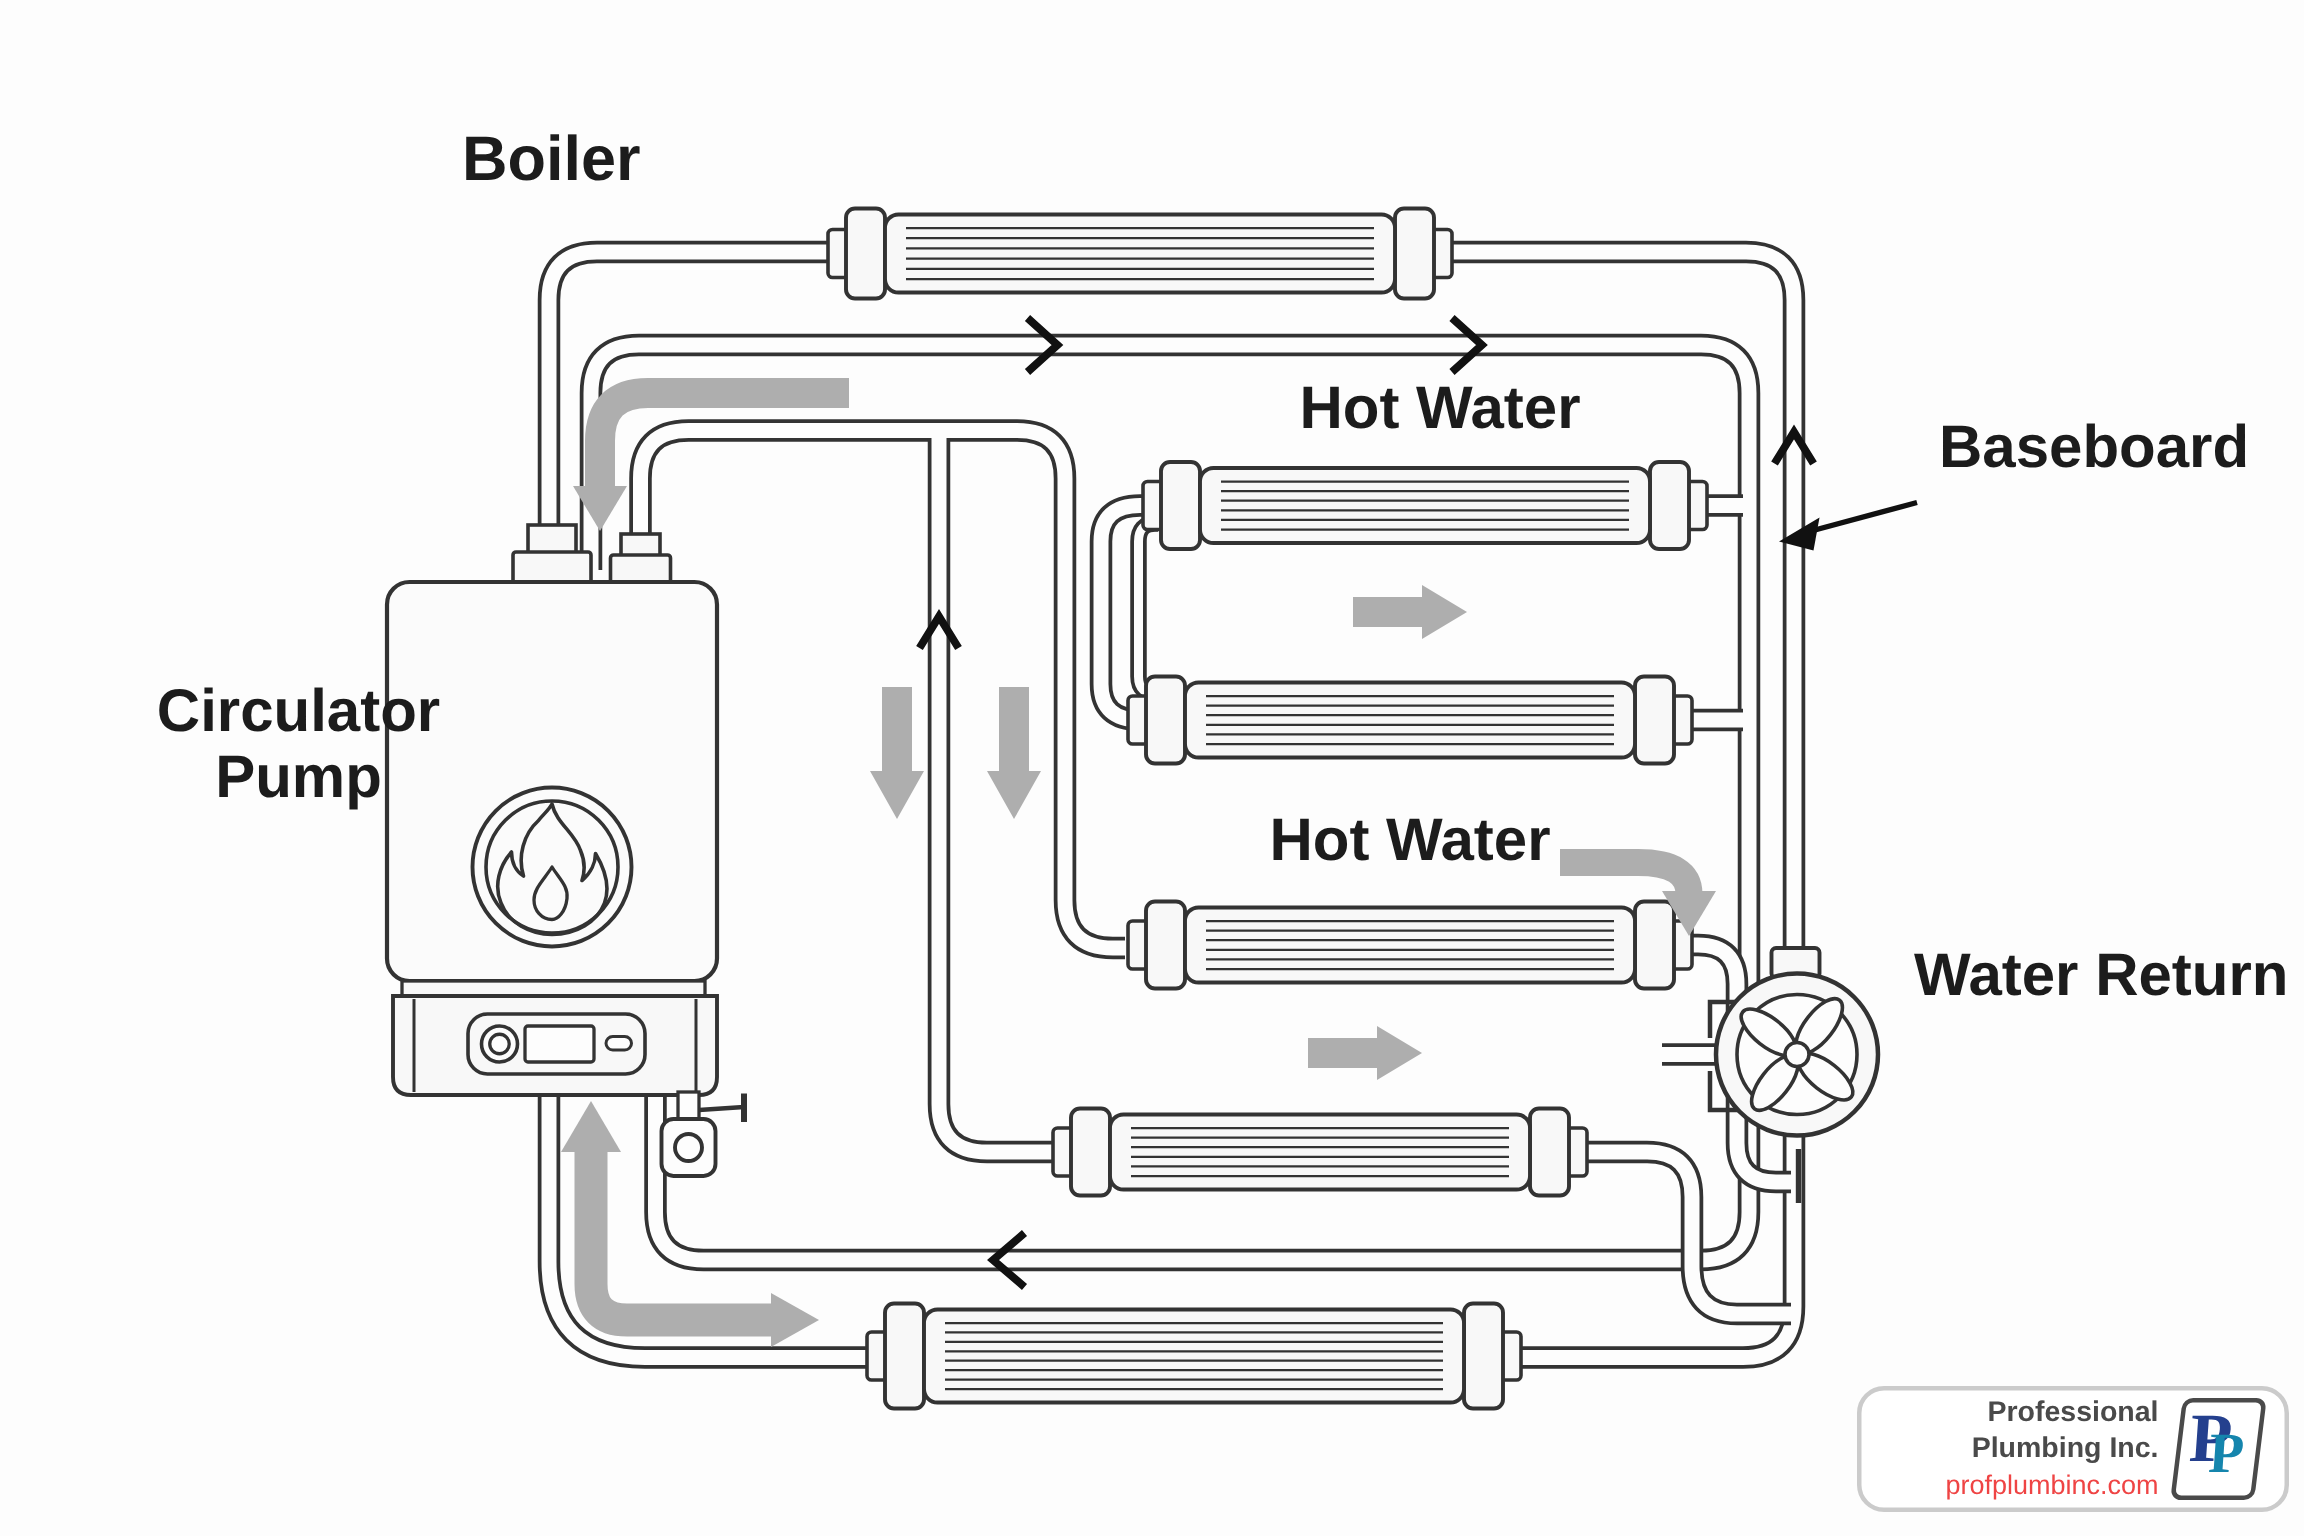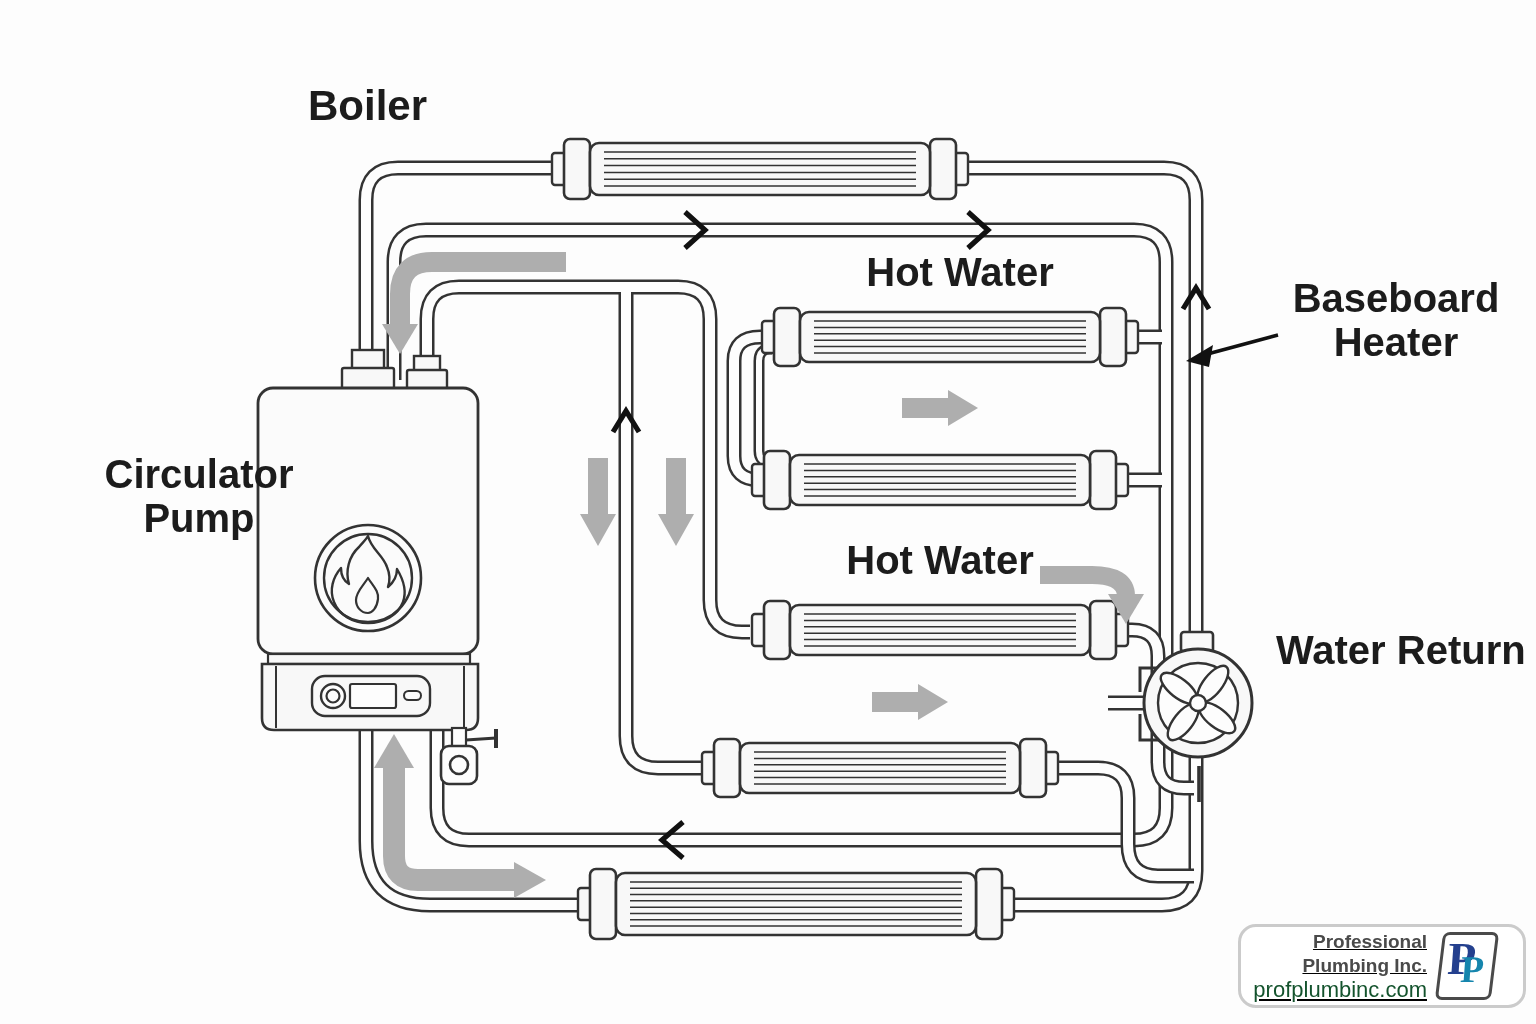--- a/index.html
+++ b/index.html
@@ -15,26 +15,25 @@
     line-height:44px;white-space:nowrap;letter-spacing:0px;
   }
   .lbl.center{transform:translateX(-50%);text-align:center;}
   .lbl .line{display:block;}
   #boiler-label{font-size:42px;}
   
   #logo-badge{
     position:absolute;left:1238px;top:924px;width:288px;height:84px;
     box-sizing:border-box;border:3px solid #cbcbcb;border-radius:18px;
     background:#ffffff;display:flex;align-items:center;justify-content:flex-end;
-    padding-right:28px;
-    text-decoration:underline;
+    padding-right:16px;
   }
   #logo-text{text-align:right;margin-right:12px;}
   #logo-company{font-size:19px;font-weight:700;color:#4a4a4a;line-height:24px;}
-  #logo-site{font-size:22px;font-weight:400;color:#14532d;line-height:24px;}
+  #logo-site{font-size:18px;font-weight:400;color:#ef4444;line-height:24px;}
   #logo-mark{
     position:relative;width:50px;height:62px;border:3px solid #4a4a4a;
     border-radius:7px;background:#fff;transform:skewX(-7deg);flex:0 0 auto;
   }
   #logo-mark .p{
     position:absolute;font-family:"Liberation Serif","DejaVu Serif",serif;
     font-weight:700;transform:skewX(3deg);
   }
   #logo-p1{left:5px;top:-3px;font-size:46px;}
   #logo-p2{left:19px;top:12px;font-size:38px;}
@@ -231,21 +230,20 @@
 
   <div class="lbl center" style="left:152px;top:452px;margin-left:47px;">
     <span class="line">Circulator</span>
     <span class="line">Pump</span>
   </div>
 
   <div class="lbl center" style="left:960px;top:250px;">Hot Water</div>
 
   <div class="lbl center" style="left:1396px;top:276px;">
     <span class="line">Baseboard</span>
-    <span class="line">Heater</span>
   </div>
 
   <div class="lbl center" style="left:940px;top:538px;">Hot Water</div>
 
   <div class="lbl" style="left:1276px;top:628px;">
     <span class="line">Water Return</span>
   </div>
 
   <div id="logo-badge">
     <div id="logo-text">

